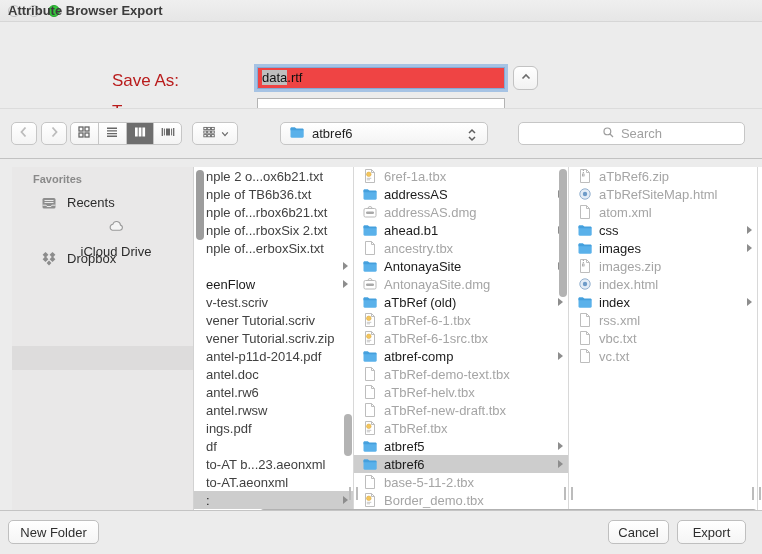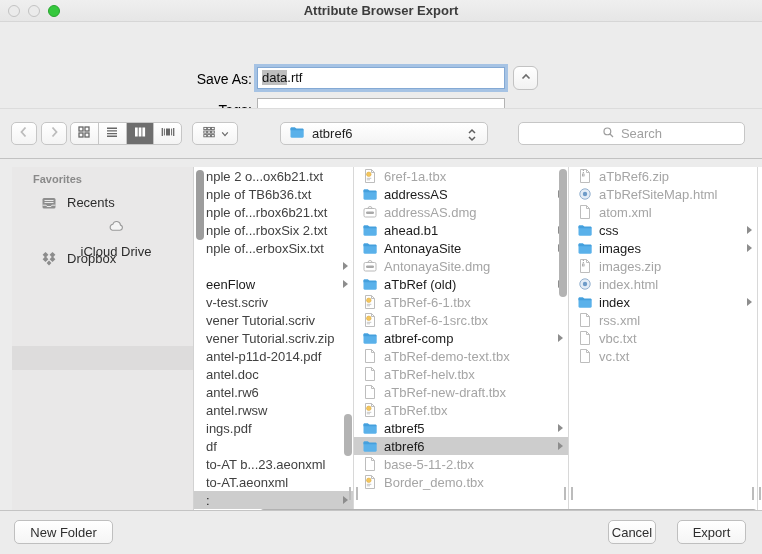--- a/index.html
+++ b/index.html
@@ -6,30 +6,30 @@
   body{font-family:"Liberation Sans",sans-serif;}
   .window{position:relative;width:762px;height:554px;background:#ececec;overflow:hidden;}
 
   
   .titlebar{position:absolute;top:0;left:0;right:0;height:22px;
     background:linear-gradient(#efefef,#e6e6e6);border-bottom:1px solid #d6d6d6;box-sizing:border-box;}
   .lights{position:absolute;left:8px;top:5px;display:flex;gap:8px;}
   .light{width:12px;height:12px;border-radius:50%;box-sizing:border-box;}
   .l-plain{background:#ebebeb;border:1px solid #c3c3c3;}
   .l-zoom{background:#35c83d;border:1px solid #28a52f;}
-  .title{position:absolute;left:0;right:0;top:0;line-height:21px;text-align:center;
-    font-size:13px;font-weight:700;color:#3c3c3c;}
+  .title{position:absolute;left:0;right:0;top:0;line-height:21px;
+    font-size:13px;font-weight:700;color:#3c3c3c;padding-left:8px;}
 
   
   .header{position:absolute;top:22px;left:0;right:0;height:86px;background:#ececec;}
-  .lbl{position:absolute;left:112px;width:140px;text-align:right;font-size:14px;color:#000000;}
+  .lbl{position:absolute;left:112px;width:140px;text-align:left;font-size:17px;color:#b91c1c;}
   .lbl-save{top:49px;}
   .lbl-tags{top:80px;}
   .save-input{position:absolute;left:257px;top:45px;width:248px;height:22px;box-sizing:border-box;
-    background:#ffffff;border:1px solid #84a9d4;box-shadow:0 0 0 3px rgba(122,169,223,.62);
+    background:#ef4444;border:1px solid #84a9d4;box-shadow:0 0 0 3px rgba(122,169,223,.62);
     font-size:13px;line-height:20px;padding:0 4px;color:#111;white-space:nowrap;overflow:hidden;}
   .save-input .sel{background:#bfbfbf;}
   .disclosure{position:absolute;left:513px;top:44px;width:25px;height:24px;border-radius:6px;
     border:1px solid #c2c2c2;background:linear-gradient(#fff,#f2f2f2);display:flex;align-items:center;justify-content:center;padding:0;}
   .tags-input{position:absolute;left:257px;top:76px;width:248px;height:22px;box-sizing:border-box;
     background:#fff;border:1px solid #b3b3b3;font-size:13px;padding:0 4px;outline:none;}
 
   
   .toolbar{position:absolute;top:108px;left:0;right:0;height:51px;background:#ececec;
     border-top:1px solid #dcdcdc;border-bottom:1px solid #c2c2c2;box-sizing:border-box;}
@@ -77,22 +77,22 @@
     border-left:2px solid #bcbcbc;border-right:2px solid #bcbcbc;background:transparent;}
   .h1{left:337px;}.h2{left:552px;}.h3{left:740px;}
   .hscroll{position:absolute;left:248px;top:342px;width:497px;height:8px;border-radius:4px;background:#b2b2b2;}
 
   
   .footer{position:absolute;bottom:0;left:0;right:0;height:44px;background:#ececec;
     border-top:1px solid #c4c4c4;box-sizing:border-box;}
   .fbtn{position:absolute;top:9px;height:24px;box-sizing:border-box;border:1px solid #bfbfbf;border-radius:5px;
     background:linear-gradient(#fff,#f5f5f5);font-size:13px;color:#2e2e2e;
     display:flex;align-items:center;justify-content:center;font-family:"Liberation Sans",sans-serif;}
-  .btn-newfolder{left:14px;width:99px;}
-  .btn-cancel{left:608px;width:48px;}
+  .btn-newfolder{left:8px;width:91px;}
+  .btn-cancel{left:608px;width:61px;}
   .btn-export{left:677px;width:69px;}
 </style>
 </head>
 <body>
 
 <div class="window">
 
   <div class="titlebar">
     <div class="lights">
       <span class="light l-plain"></span>
@@ -337,20 +337,29 @@
         <div class="row dark">
           <span class="ic">
             <svg width="16" height="16" viewBox="0 0 16 16">
               <path d="M1.5 4.8c0-.7.5-1.2 1.2-1.2h3.2l1.6 1.5h6c.7 0 1.2.5 1.2 1.2v6.2c0 .7-.5 1.2-1.2 1.2H2.7c-.7 0-1.2-.5-1.2-1.2z" fill="#5ab1ea"></path>
               <path d="M1.5 6.3h13v-.5c0-.7-.5-1.2-1.2-1.2h-6L5.9 3.6H2.7c-.7 0-1.2.5-1.2 1.2z" fill="#45a0dd"></path>
             </svg>
           </span>
           <span>ahead.b1</span>
           <span class="arrow"></span>
         </div>
+        <div class="row">
+          <span class="ic">
+            <svg width="16" height="16" viewBox="0 0 16 16">
+              <path d="M3.5 1.5h6l3 3v10h-9z" fill="#fff" stroke="#bdbdbd"></path>
+              <path d="M9.5 1.5v3h3" fill="none" stroke="#bdbdbd"></path>
+            </svg>
+          </span>
+          <span>ancestry.tbx</span>
+        </div>
         <div class="row dark">
           <span class="ic">
             <svg width="16" height="16" viewBox="0 0 16 16">
               <path d="M1.5 4.8c0-.7.5-1.2 1.2-1.2h3.2l1.6 1.5h6c.7 0 1.2.5 1.2 1.2v6.2c0 .7-.5 1.2-1.2 1.2H2.7c-.7 0-1.2-.5-1.2-1.2z" fill="#5ab1ea"></path>
               <path d="M1.5 6.3h13v-.5c0-.7-.5-1.2-1.2-1.2h-6L5.9 3.6H2.7c-.7 0-1.2.5-1.2 1.2z" fill="#45a0dd"></path>
             </svg>
           </span>
           <span>AntonayaSite</span>
           <span class="arrow"></span>
         </div>

